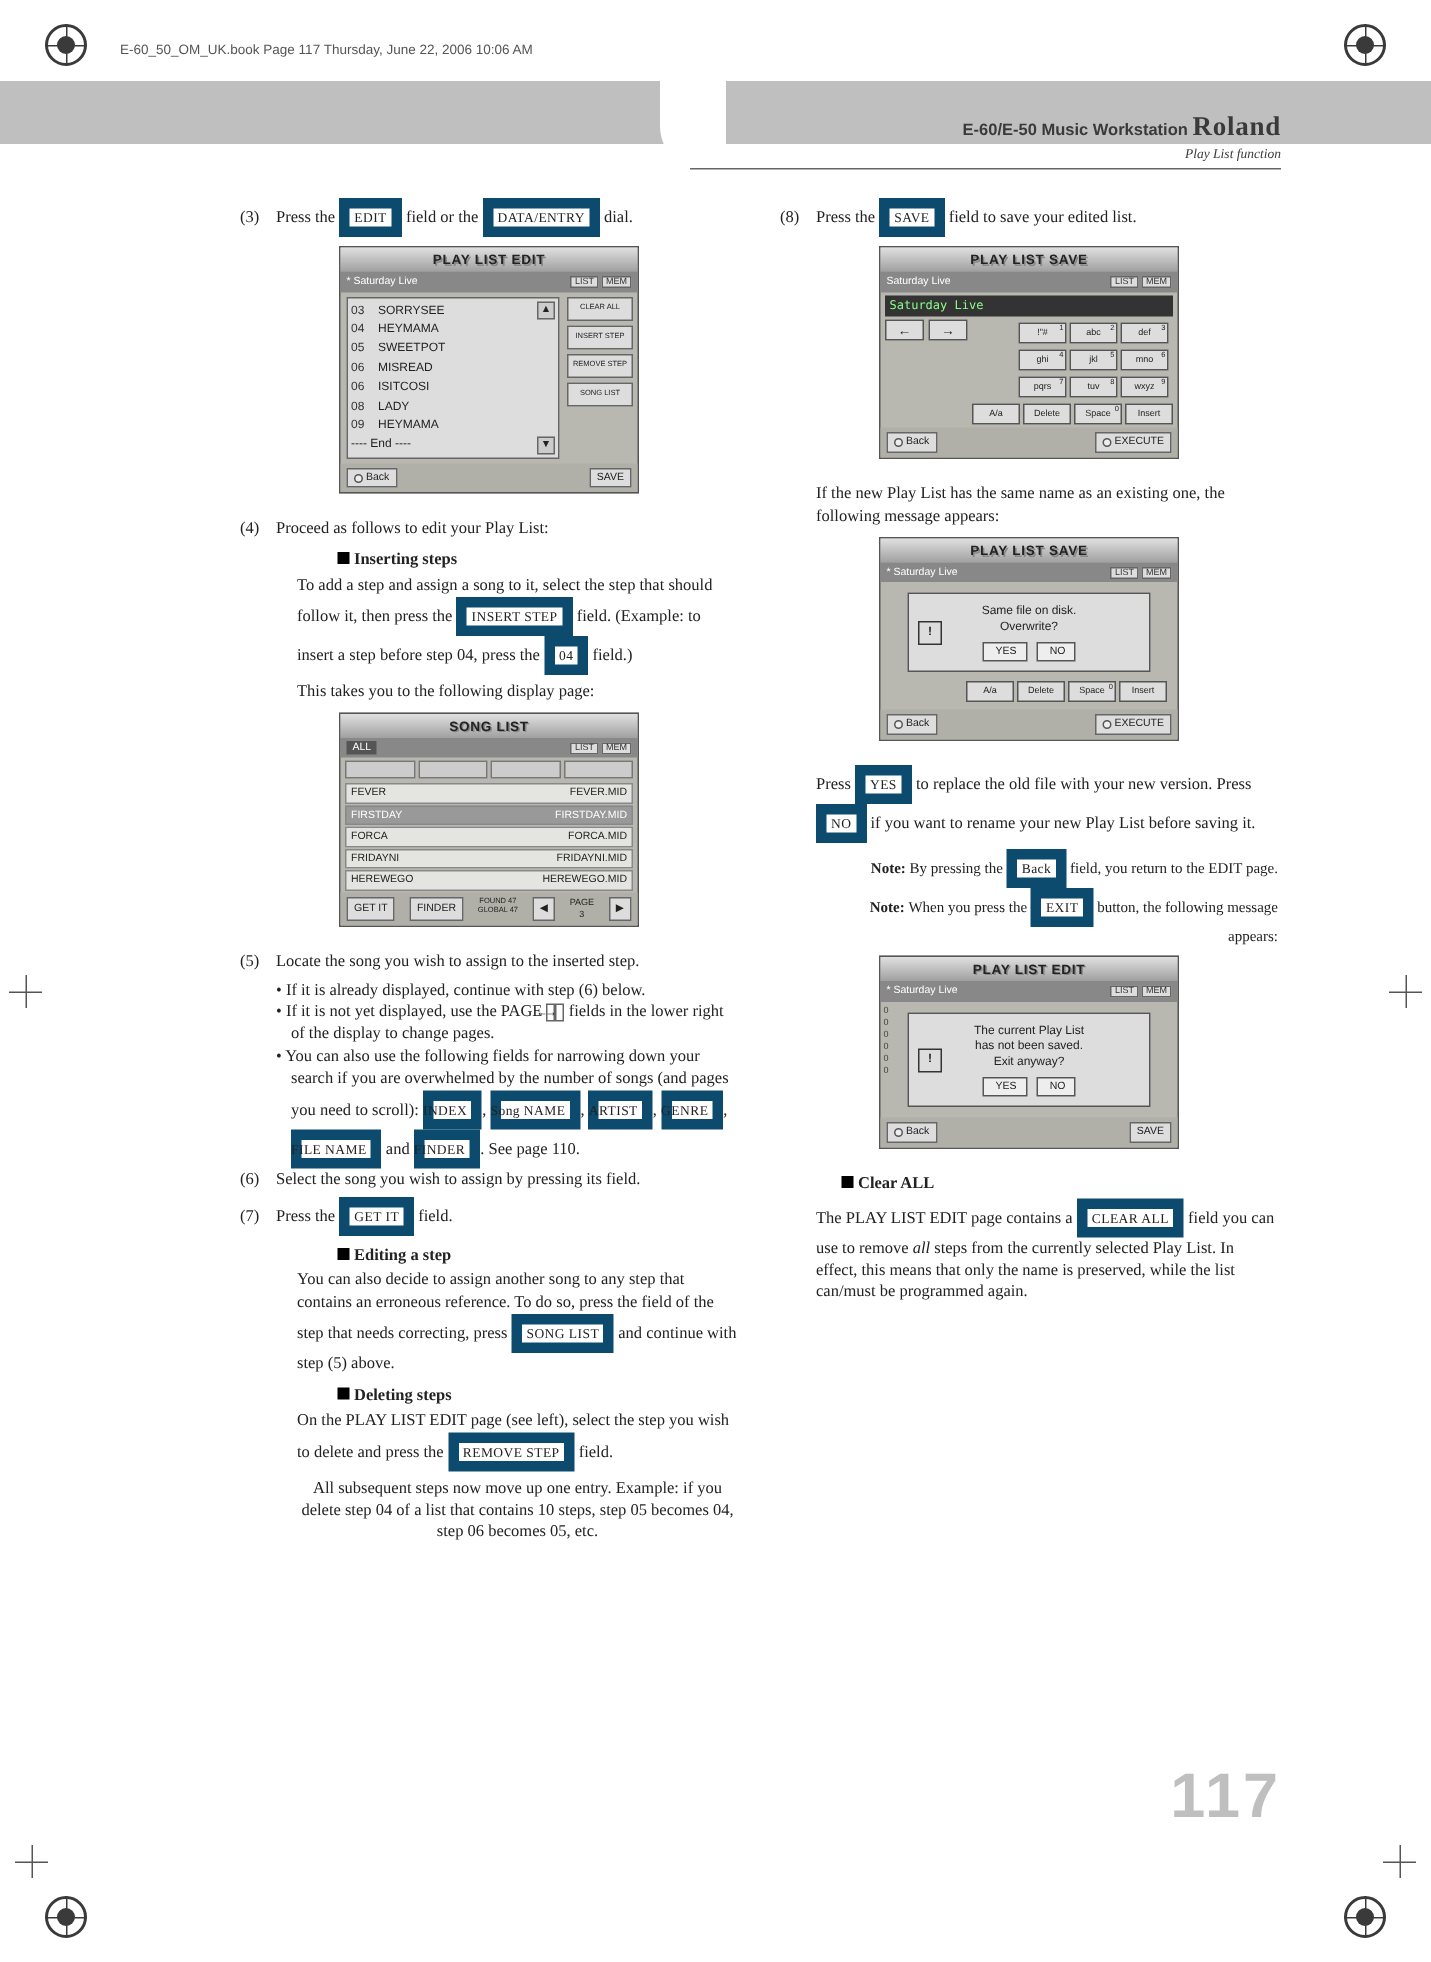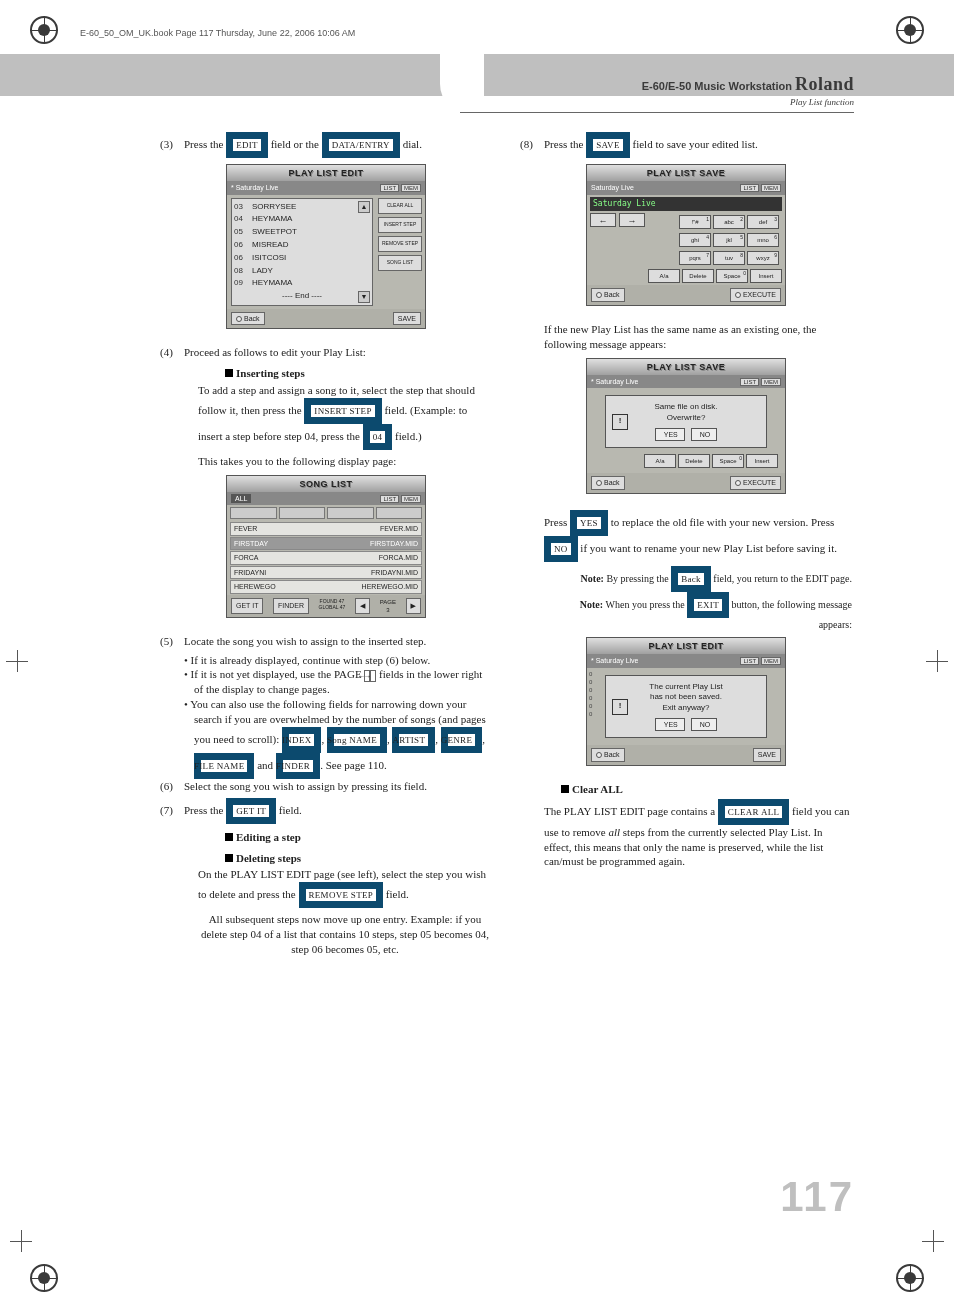--- a/index.html
+++ b/index.html
@@ -253,21 +253,21 @@
               <span>ISITCOSI</span>
             </div>
           <div class="row">
               <span class="n">08</span>
               <span>LADY</span>
             </div>
           <div class="row">
               <span class="n">09</span>
               <span>HEYMAMA</span>
             </div>
-          <div class="row" style="justify-content:center;">
+          <div class="row" style="">
               <span>---- End ----</span>
             </div>
           <div class="scroll-dn">▼</div>
         </div>
         <div class="sidebtns">
           <div class="sb">CLEAR ALL</div>
           <div class="sb">INSERT STEP</div>
           <div class="sb">REMOVE STEP</div>
           <div class="sb">SONG LIST</div>
         </div>
@@ -337,20 +337,21 @@
     <div class="step"><span class="step-num">(5)</span><span>Locate the song you wish to assign to the inserted step.</span></div>
     <div class="bullet">If it is already displayed, continue with step (6) below.</div>
     <div class="bullet"><span>If it is not yet displayed, use the PAGE </span><span class="arw-btn">←</span><span class="arw-btn">→</span><span> fields in the lower right of the display to change pages.</span></div>
     <div class="bullet">
       <span>You can also use the following fields for narrowing down your search if you are overwhelmed by the number of songs (and pages you need to scroll): </span><span class="btn-field">INDEX</span>, <span class="btn-field">Song NAME</span>, <span class="btn-field">ARTIST</span>, <span class="btn-field">GENRE</span>, <span class="btn-field">FILE NAME</span> and <span class="btn-field">FINDER</span><span>. See page 110.</span>
     </div>
     <div class="step"><span class="step-num">(6)</span><span>Select the song you wish to assign by pressing its field.</span></div>
     <div class="step"><span class="step-num">(7)</span><span>Press the </span><span class="btn-field">GET IT</span><span> field.</span></div>
 
     <div class="indent1 bold-head"><span class="square"></span><span>Editing a step</span></div>
+    <div class="indent2"><span>You can also decide to assign another song to any step that contains an erroneous reference. To do so, press the field of the step that needs correcting, press </span><span class="btn-field">SONG LIST</span><span> and continue with step (5) above.</span></div>
 
     <div class="indent1 bold-head"><span class="square"></span><span>Deleting steps</span></div>
     <div class="indent2"><span>On the PLAY LIST EDIT page (see left), select the step you wish to delete and press the </span><span class="btn-field">REMOVE STEP</span><span> field.</span></div>
     <div class="indent2" style="margin-top:4px;text-align:center;">All subsequent steps now move up one entry. Example: if you delete step 04 of a list that contains 10 steps, step 05 becomes 04, step 06 becomes 05, etc.</div>
   </div>
 
   <div class="col">
     <div class="step"><span class="step-num">(8)</span><span>Press the </span><span class="btn-field">SAVE</span><span> field to save your edited list.</span></div>
 
     <div class="screenshot">

